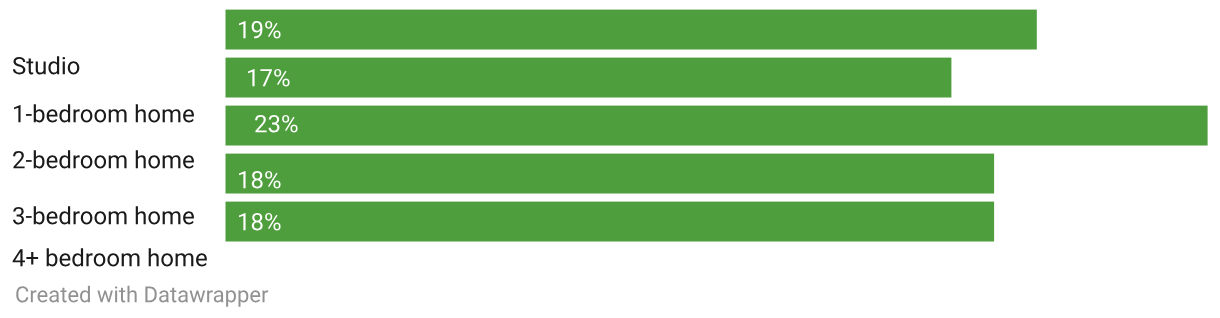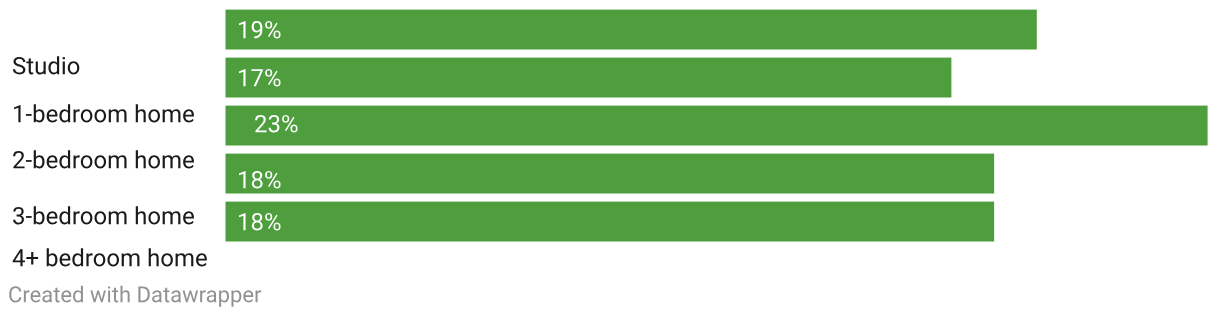--- a/index.html
+++ b/index.html
@@ -29,21 +29,21 @@
   }
 
   .bar-value {
     position:absolute; top:0;
     height:40px; line-height:42px;
     font-size:16px; color:#ffffff;
     white-space:nowrap;
   }
 
   .footer {
-    position:absolute; left:8px; top:282px;
+    position:absolute; left:15px; top:282px;
     font-size:22px; line-height:24px;
     color:#919191;
     white-space:nowrap;
   }
 
   
   .glyphs { position:absolute; left:0; top:0; overflow:visible; pointer-events:none; }
   .inked  { color:transparent !important; }
 </style>
 </head>
@@ -113,21 +113,21 @@
             <path transform="translate(2494,0)" d="M159 -445V0H69V-528H157ZM324 -531 324 -447Q312 -450 302 -450Q292 -451 280 -451Q249 -451 225 -441Q201 -432 184 -414Q167 -396 158 -372Q148 -348 146 -319L120 -305Q120 -353 130 -395Q139 -437 159 -469Q179 -501 210 -520Q241 -538 284 -538Q294 -538 307 -536Q319 -534 324 -531Z"></path>
             <path transform="translate(2823,0)" d="M45 -258V-270Q45 -327 62 -376Q78 -425 109 -461Q141 -498 185 -518Q229 -538 285 -538Q340 -538 385 -518Q430 -498 461 -461Q493 -425 509 -376Q526 -327 526 -270V-258Q526 -201 509 -152Q493 -104 461 -67Q430 -31 385 -10Q341 10 286 10Q230 10 186 -10Q141 -31 110 -67Q78 -104 62 -152Q45 -201 45 -258ZM135 -270V-258Q135 -219 145 -184Q154 -149 173 -122Q191 -95 220 -80Q248 -64 286 -64Q323 -64 351 -80Q379 -95 397 -122Q416 -149 426 -184Q435 -219 435 -258V-270Q435 -309 426 -344Q416 -378 397 -406Q378 -433 350 -448Q322 -464 285 -464Q248 -464 219 -448Q191 -433 173 -406Q154 -378 145 -344Q135 -309 135 -270Z"></path>
             <path transform="translate(3393,0)" d="M45 -258V-270Q45 -327 62 -376Q78 -425 109 -461Q141 -498 185 -518Q229 -538 285 -538Q340 -538 385 -518Q430 -498 461 -461Q493 -425 509 -376Q526 -327 526 -270V-258Q526 -201 509 -152Q493 -104 461 -67Q430 -31 385 -10Q341 10 286 10Q230 10 186 -10Q141 -31 110 -67Q78 -104 62 -152Q45 -201 45 -258ZM135 -270V-258Q135 -219 145 -184Q154 -149 173 -122Q191 -95 220 -80Q248 -64 286 -64Q323 -64 351 -80Q379 -95 397 -122Q416 -149 426 -184Q435 -219 435 -258V-270Q435 -309 426 -344Q416 -378 397 -406Q378 -433 350 -448Q322 -464 285 -464Q248 -464 219 -448Q191 -433 173 -406Q154 -378 145 -344Q135 -309 135 -270Z"></path>
             <path transform="translate(3963,0)" d="M159 -423V0H68V-528H154ZM140 -284 98 -286Q99 -340 112 -386Q126 -432 153 -466Q180 -500 220 -519Q260 -538 312 -538Q350 -538 381 -528Q412 -517 435 -495Q458 -472 471 -437Q483 -402 483 -352V0H393V-348Q393 -389 379 -414Q365 -439 340 -450Q314 -462 280 -462Q240 -462 213 -448Q187 -434 170 -409Q154 -384 147 -352Q140 -320 140 -284ZM482 -334 422 -315Q422 -359 436 -399Q450 -439 477 -470Q503 -501 542 -520Q582 -538 632 -538Q674 -538 707 -527Q740 -516 763 -492Q786 -469 797 -433Q809 -397 809 -347V0H718V-348Q718 -393 704 -417Q690 -442 665 -452Q640 -462 605 -462Q576 -462 553 -452Q530 -441 514 -424Q499 -406 490 -383Q482 -360 482 -334Z"></path>
             <path transform="translate(5088,0)" d="M159 -750V0H69V-750ZM138 -284 100 -286Q101 -340 116 -386Q132 -432 160 -466Q188 -500 228 -519Q267 -538 315 -538Q354 -538 385 -528Q417 -517 439 -494Q461 -471 473 -435Q484 -398 484 -346V0H394V-347Q394 -389 381 -414Q369 -439 346 -450Q322 -462 288 -462Q254 -462 227 -448Q199 -434 179 -409Q160 -384 149 -352Q138 -320 138 -284Z"></path>
             <path transform="translate(5639,0)" d="M45 -258V-270Q45 -327 62 -376Q78 -425 109 -461Q141 -498 185 -518Q229 -538 285 -538Q340 -538 385 -518Q430 -498 461 -461Q493 -425 509 -376Q526 -327 526 -270V-258Q526 -201 509 -152Q493 -104 461 -67Q430 -31 385 -10Q341 10 286 10Q230 10 186 -10Q141 -31 110 -67Q78 -104 62 -152Q45 -201 45 -258ZM135 -270V-258Q135 -219 145 -184Q154 -149 173 -122Q191 -95 220 -80Q248 -64 286 -64Q323 -64 351 -80Q379 -95 397 -122Q416 -149 426 -184Q435 -219 435 -258V-270Q435 -309 426 -344Q416 -378 397 -406Q378 -433 350 -448Q322 -464 285 -464Q248 -464 219 -448Q191 -433 173 -406Q154 -378 145 -344Q135 -309 135 -270Z"></path>
             <path transform="translate(6209,0)" d="M159 -423V0H68V-528H154ZM140 -284 98 -286Q99 -340 112 -386Q126 -432 153 -466Q180 -500 220 -519Q260 -538 312 -538Q350 -538 381 -528Q412 -517 435 -495Q458 -472 471 -437Q483 -402 483 -352V0H393V-348Q393 -389 379 -414Q365 -439 340 -450Q314 -462 280 -462Q240 -462 213 -448Q187 -434 170 -409Q154 -384 147 -352Q140 -320 140 -284ZM482 -334 422 -315Q422 -359 436 -399Q450 -439 477 -470Q503 -501 542 -520Q582 -538 632 -538Q674 -538 707 -527Q740 -516 763 -492Q786 -469 797 -433Q809 -397 809 -347V0H718V-348Q718 -393 704 -417Q690 -442 665 -452Q640 -462 605 -462Q576 -462 553 -452Q530 -441 514 -424Q499 -406 490 -383Q482 -360 482 -334Z"></path>
             <path transform="translate(7086,0)" d="M288 10Q233 10 188 -9Q144 -28 112 -62Q80 -96 62 -143Q45 -190 45 -246V-266Q45 -331 64 -381Q83 -432 116 -467Q149 -502 190 -520Q232 -538 276 -538Q333 -538 374 -519Q416 -499 442 -464Q468 -429 481 -382Q494 -335 494 -279V-239H99V-312H403V-319Q401 -354 389 -388Q376 -421 350 -442Q323 -464 276 -464Q246 -464 220 -451Q194 -438 175 -413Q157 -387 146 -351Q136 -314 136 -266V-246Q136 -208 147 -175Q157 -142 177 -117Q198 -92 227 -78Q256 -64 293 -64Q341 -64 374 -83Q407 -103 432 -136L487 -92Q470 -66 443 -43Q417 -20 379 -5Q340 10 288 10Z"></path>
           </g>
         </svg></div>
-      <div class="bar-value inked" style="left: 237px; color: rgb(255, 255, 255);">17%<svg class="glyphs" width="49" height="36">
+      <div class="bar-value inked" style="left: 246px; color: rgb(255, 255, 255);">17%<svg class="glyphs" width="49" height="36">
           <g fill="#ffffff" transform="translate(0,28.2) scale(0.024)">
             <path transform="translate(0,0)" d="M356 -715V0H266V-602L83 -536V-617L342 -715Z"></path>
             <path transform="translate(562,0)" d="M519 -711V-660L224 0H129L423 -637H38V-711Z"></path>
             <path transform="translate(1124,0)" d="M51 -537V-574Q51 -615 69 -648Q86 -681 119 -701Q152 -721 197 -721Q243 -721 275 -701Q308 -681 325 -648Q343 -615 343 -574V-537Q343 -497 325 -464Q308 -431 276 -411Q243 -391 198 -391Q152 -391 119 -411Q86 -431 69 -464Q51 -497 51 -537ZM119 -574V-537Q119 -514 128 -494Q136 -474 154 -462Q171 -449 198 -449Q224 -449 241 -462Q258 -474 267 -494Q275 -514 275 -537V-574Q275 -597 266 -617Q258 -638 240 -650Q223 -663 197 -663Q171 -663 154 -650Q136 -638 128 -617Q119 -597 119 -574ZM397 -136V-174Q397 -214 415 -248Q433 -281 465 -301Q498 -321 543 -321Q589 -321 621 -301Q654 -281 671 -248Q689 -214 689 -174V-136Q689 -96 672 -63Q654 -30 622 -10Q589 10 544 10Q499 10 466 -10Q433 -30 415 -63Q397 -96 397 -136ZM465 -174V-136Q465 -114 474 -94Q482 -73 500 -61Q518 -48 544 -48Q570 -48 588 -61Q605 -73 613 -93Q622 -113 622 -136V-174Q622 -197 613 -217Q604 -237 587 -250Q570 -262 543 -262Q517 -262 500 -250Q482 -237 474 -217Q465 -197 465 -174ZM565 -610 218 -54 167 -86 515 -642Z"></path>
           </g>
         </svg></div>
     </div>
     <div class="row" style="top: 104px;">
       <div class="cat-label inked" style="color: rgb(26, 26, 26);">2-bedroom home<svg class="glyphs" width="187" height="36">
           <g fill="#1a1a1a" transform="translate(0,28.2) scale(0.024)">

